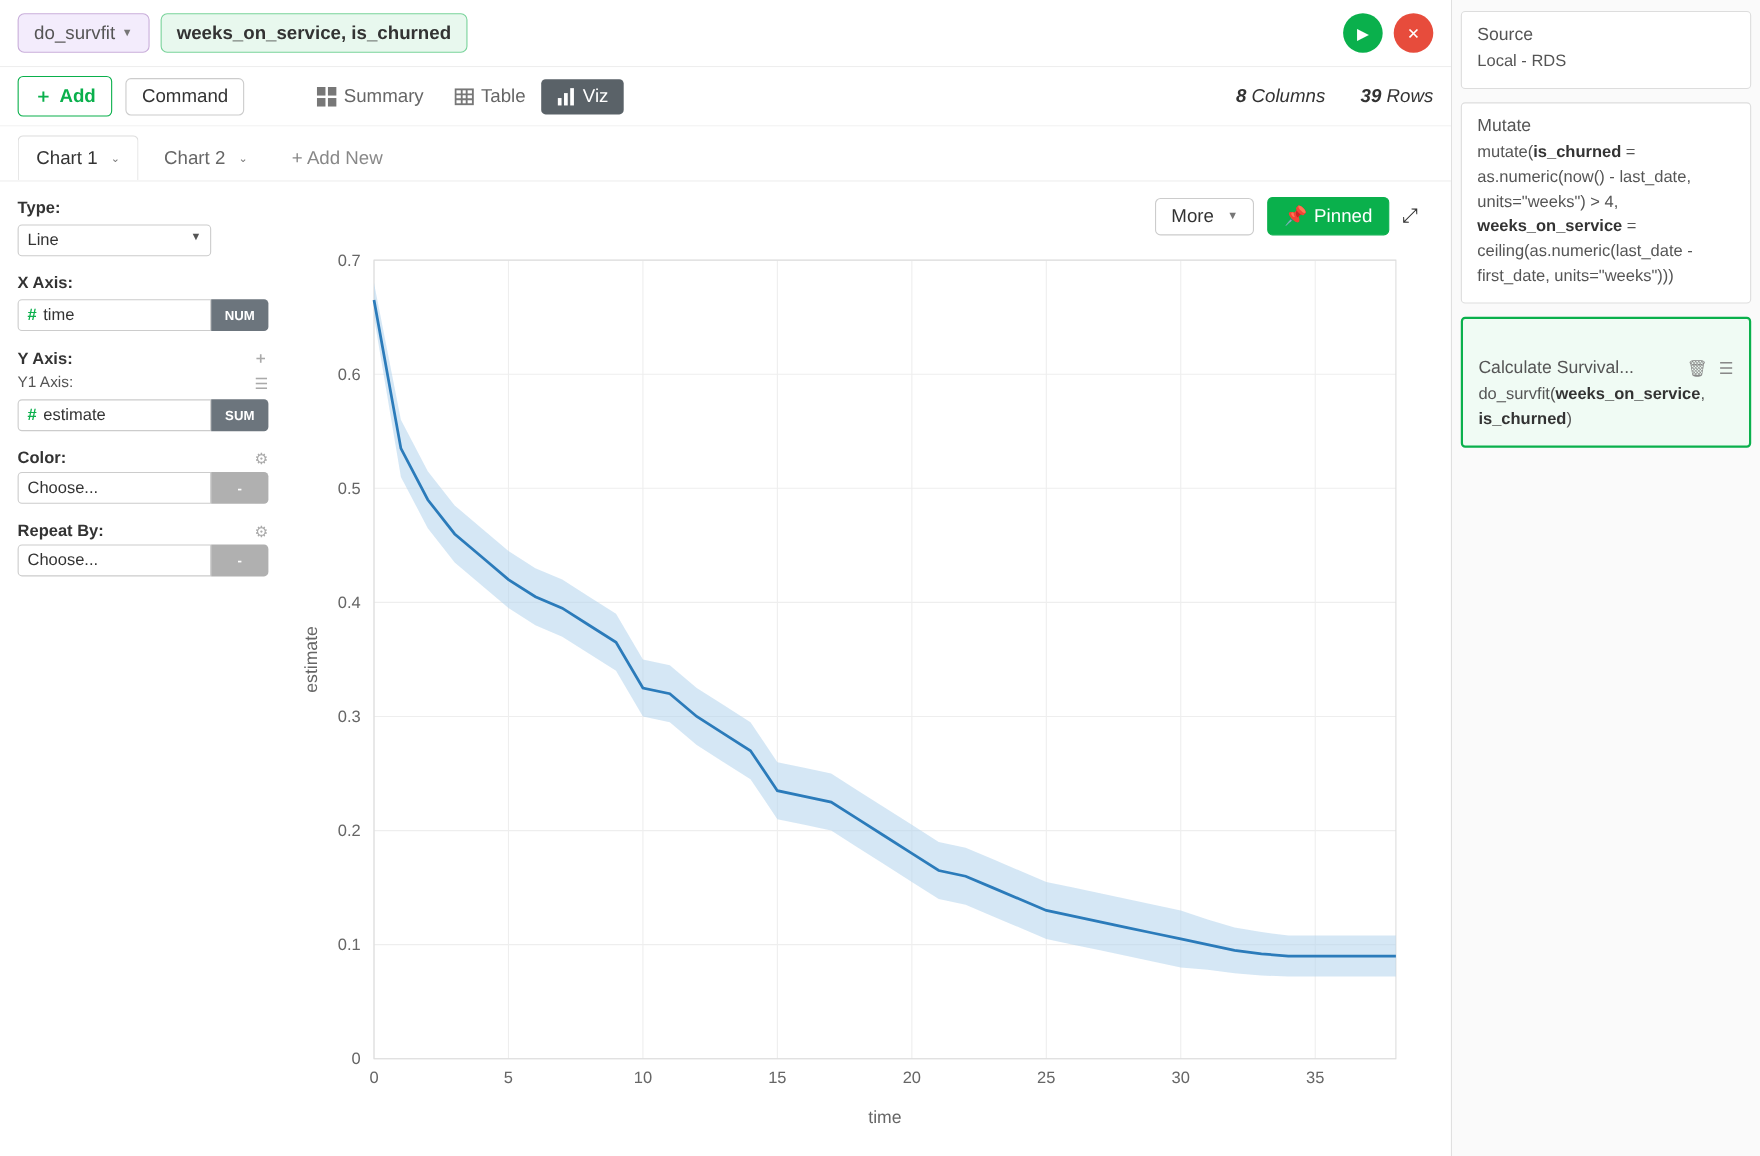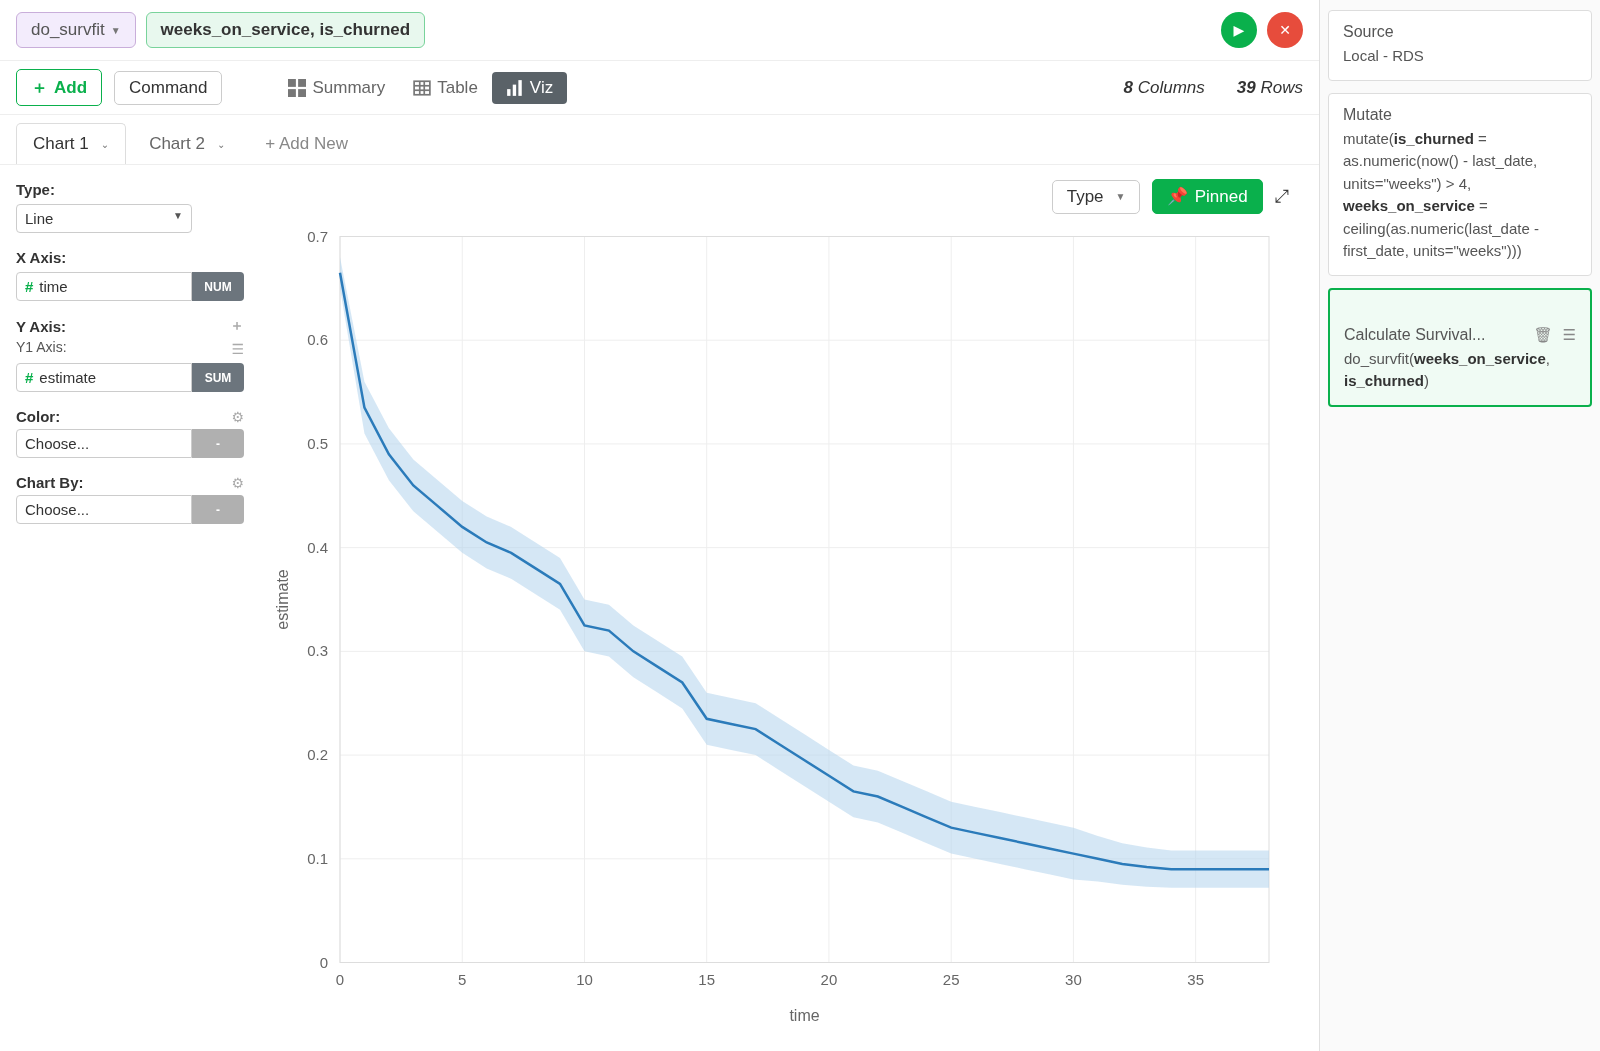--- a/index.html
+++ b/index.html
@@ -206,36 +206,36 @@
           <div class="field-row">
             <div class="select">
               <span>Choose...</span>
             </div>
             <div class="badge light">-</div>
           </div>
         </div>
 
         <div class="cfg-block">
           <div class="cfg-header">
-            <span class="config-label" style="margin-bottom:0;">Chart By:</span>
+            <span class="config-label" style="margin-bottom:0;">Repeat By:</span>
             <span class="gear-icon">⚙</span>
           </div>
           <div class="field-row">
             <div class="select">
               <span>Choose...</span>
             </div>
             <div class="badge light">-</div>
           </div>
         </div>
       </div>
 
       <div class="chart-area">
         <div class="chart-top-controls">
           <div class="btn">
-            <span>Type</span>
+            <span>More</span>
             <span class="caret">▼</span>
           </div>
           <div class="btn btn-pinned">
             <span>📌</span>
             <span>Pinned</span>
           </div>
           <span class="expand-icon">⤢</span>
         </div>
         <svg class="svg-chart" id="chart-svg" viewBox="0 0 1019 856">
             <line x1="70" y1="60" x2="70" y2="786" stroke="#eee" stroke-width="1"></line>

